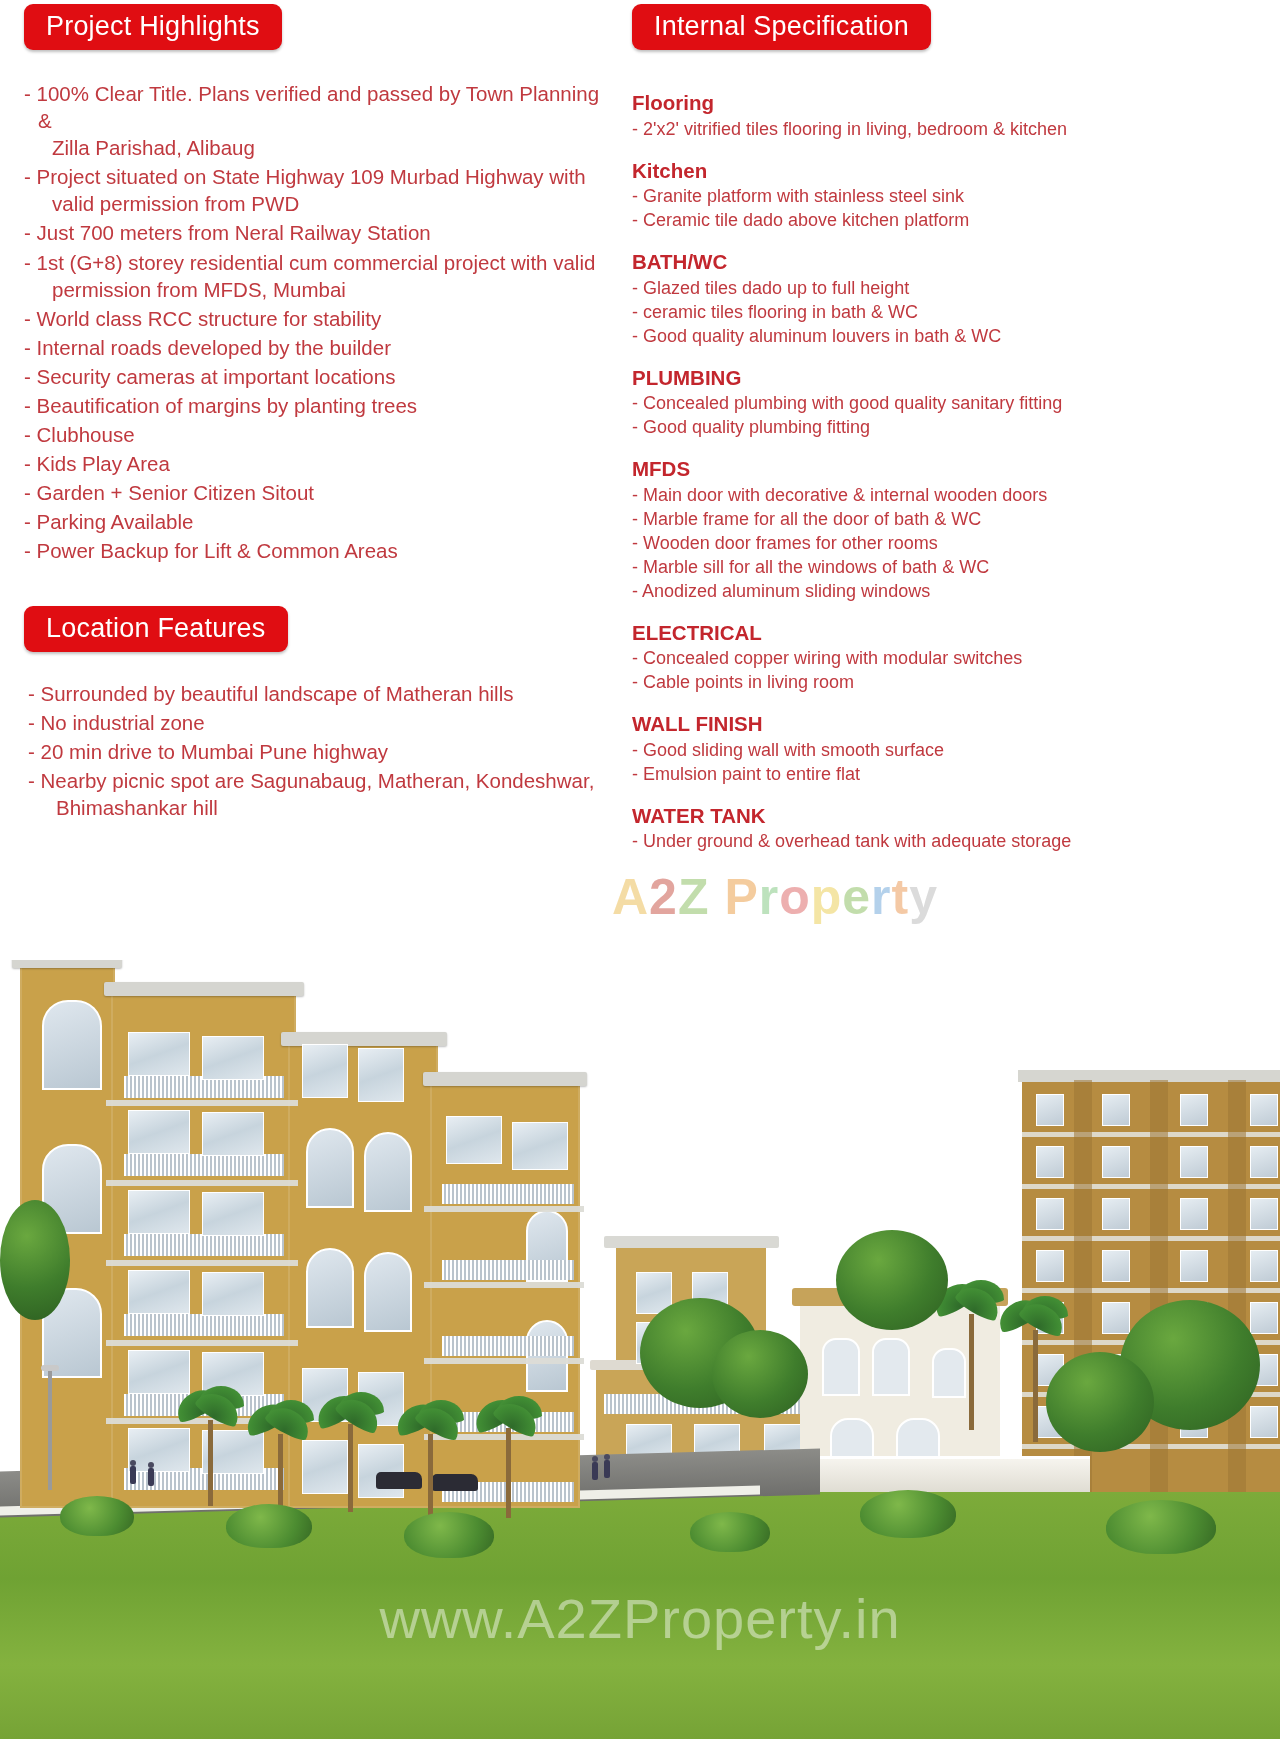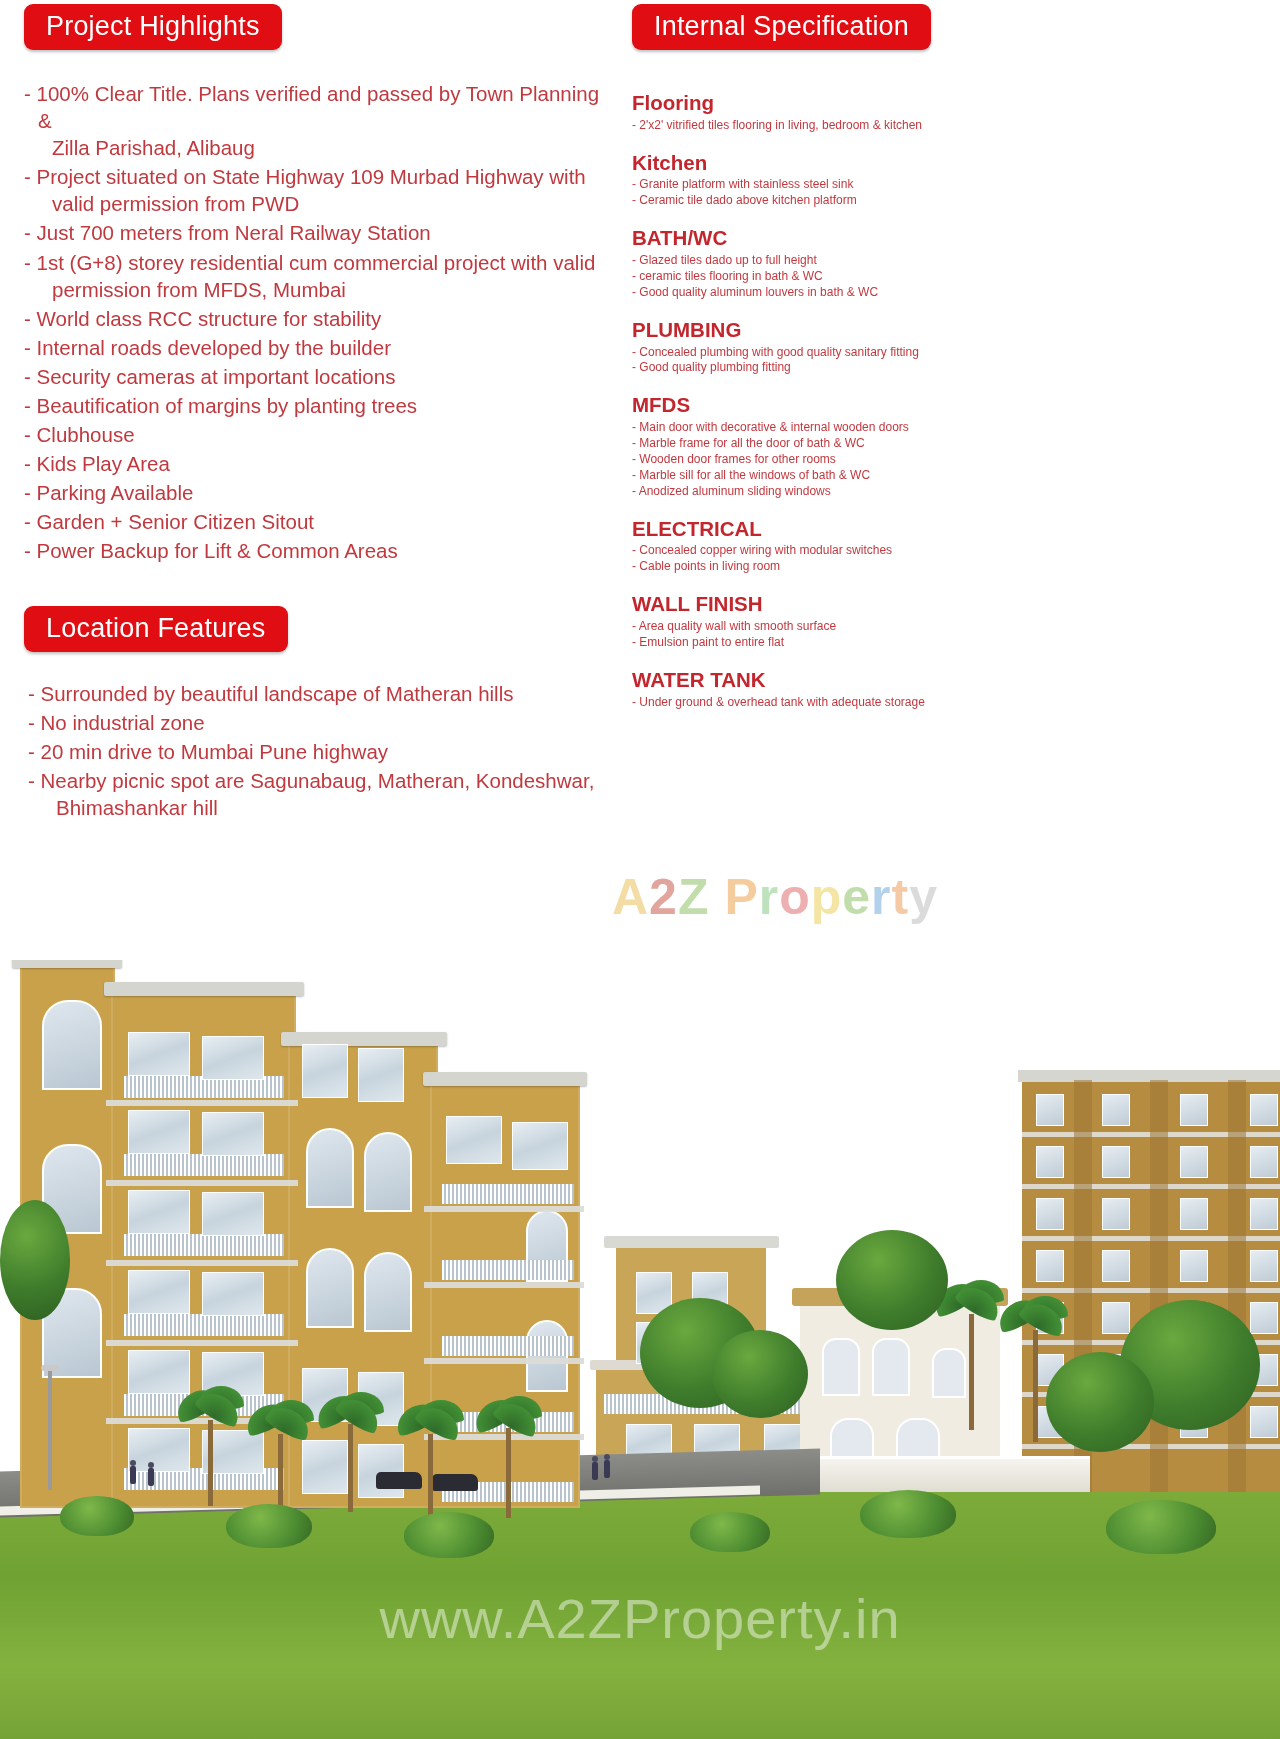--- a/index.html
+++ b/index.html
@@ -82,21 +82,21 @@
     color: #c3262d;
     margin: 0 0 1px 0;
     line-height: 1.3;
   }
   .spec-list {
     list-style: none;
     margin: 0;
     padding: 0;
   }
   .spec-list li {
-    font-size: 12px;
+    font-size: 18px;
     line-height: 1.33;
     color: #c0393f;
     padding-left: 13px;
     text-indent: -13px;
   }
 
   .banner {
     display: block;
     background: #e00d12;
     color: #ffffff;
@@ -533,22 +533,22 @@
         <li>- 100% Clear Title. Plans verified and passed by Town Planning &amp;<span class="cont">Zilla Parishad, Alibaug</span></li>
         <li>- Project situated on State Highway 109 Murbad Highway with<span class="cont">valid permission from PWD</span></li>
         <li>- Just 700 meters from Neral Railway Station</li>
         <li>- 1st (G+8) storey residential cum commercial project with valid<span class="cont">permission from MFDS, Mumbai</span></li>
         <li>- World class RCC structure for stability</li>
         <li>- Internal roads developed by the builder</li>
         <li>- Security cameras at important locations</li>
         <li>- Beautification of margins by planting trees</li>
         <li>- Clubhouse</li>
         <li>- Kids Play Area</li>
+        <li>- Garden + Senior Citizen Sitout</li>
         <li>- Parking Available</li>
-        <li>- Garden + Senior Citizen Sitout</li>
         <li>- Power Backup for Lift &amp; Common Areas</li>
       </ul>
 
     <div class="pill-wrap" style="margin-top:42px;">
       <span class="pill">Location Features</span>
     </div>
 
     <ul class="bullets" id="location-list" style="margin-top:28px; padding-left:4px;">
         <li>- Surrounded by beautiful landscape of Matheran hills</li>
         <li>- No industrial zone</li>
@@ -605,21 +605,21 @@
         <div class="spec-group">
           <div class="spec-title">ELECTRICAL</div>
           <ul class="spec-list">
             <li>- Concealed copper wiring with modular switches</li>
             <li>- Cable points in living room</li>
           </ul>
         </div>
         <div class="spec-group">
           <div class="spec-title">WALL FINISH</div>
           <ul class="spec-list">
-            <li>- Area quality wall with smooth surface</li>
+            <li>- Good sliding wall with smooth surface</li>
             <li>- Emulsion paint to entire flat</li>
           </ul>
         </div>
         <div class="spec-group">
           <div class="spec-title">WATER TANK</div>
           <ul class="spec-list">
             <li>- Under ground &amp; overhead tank with adequate storage</li>
           </ul>
         </div>
       </div>

